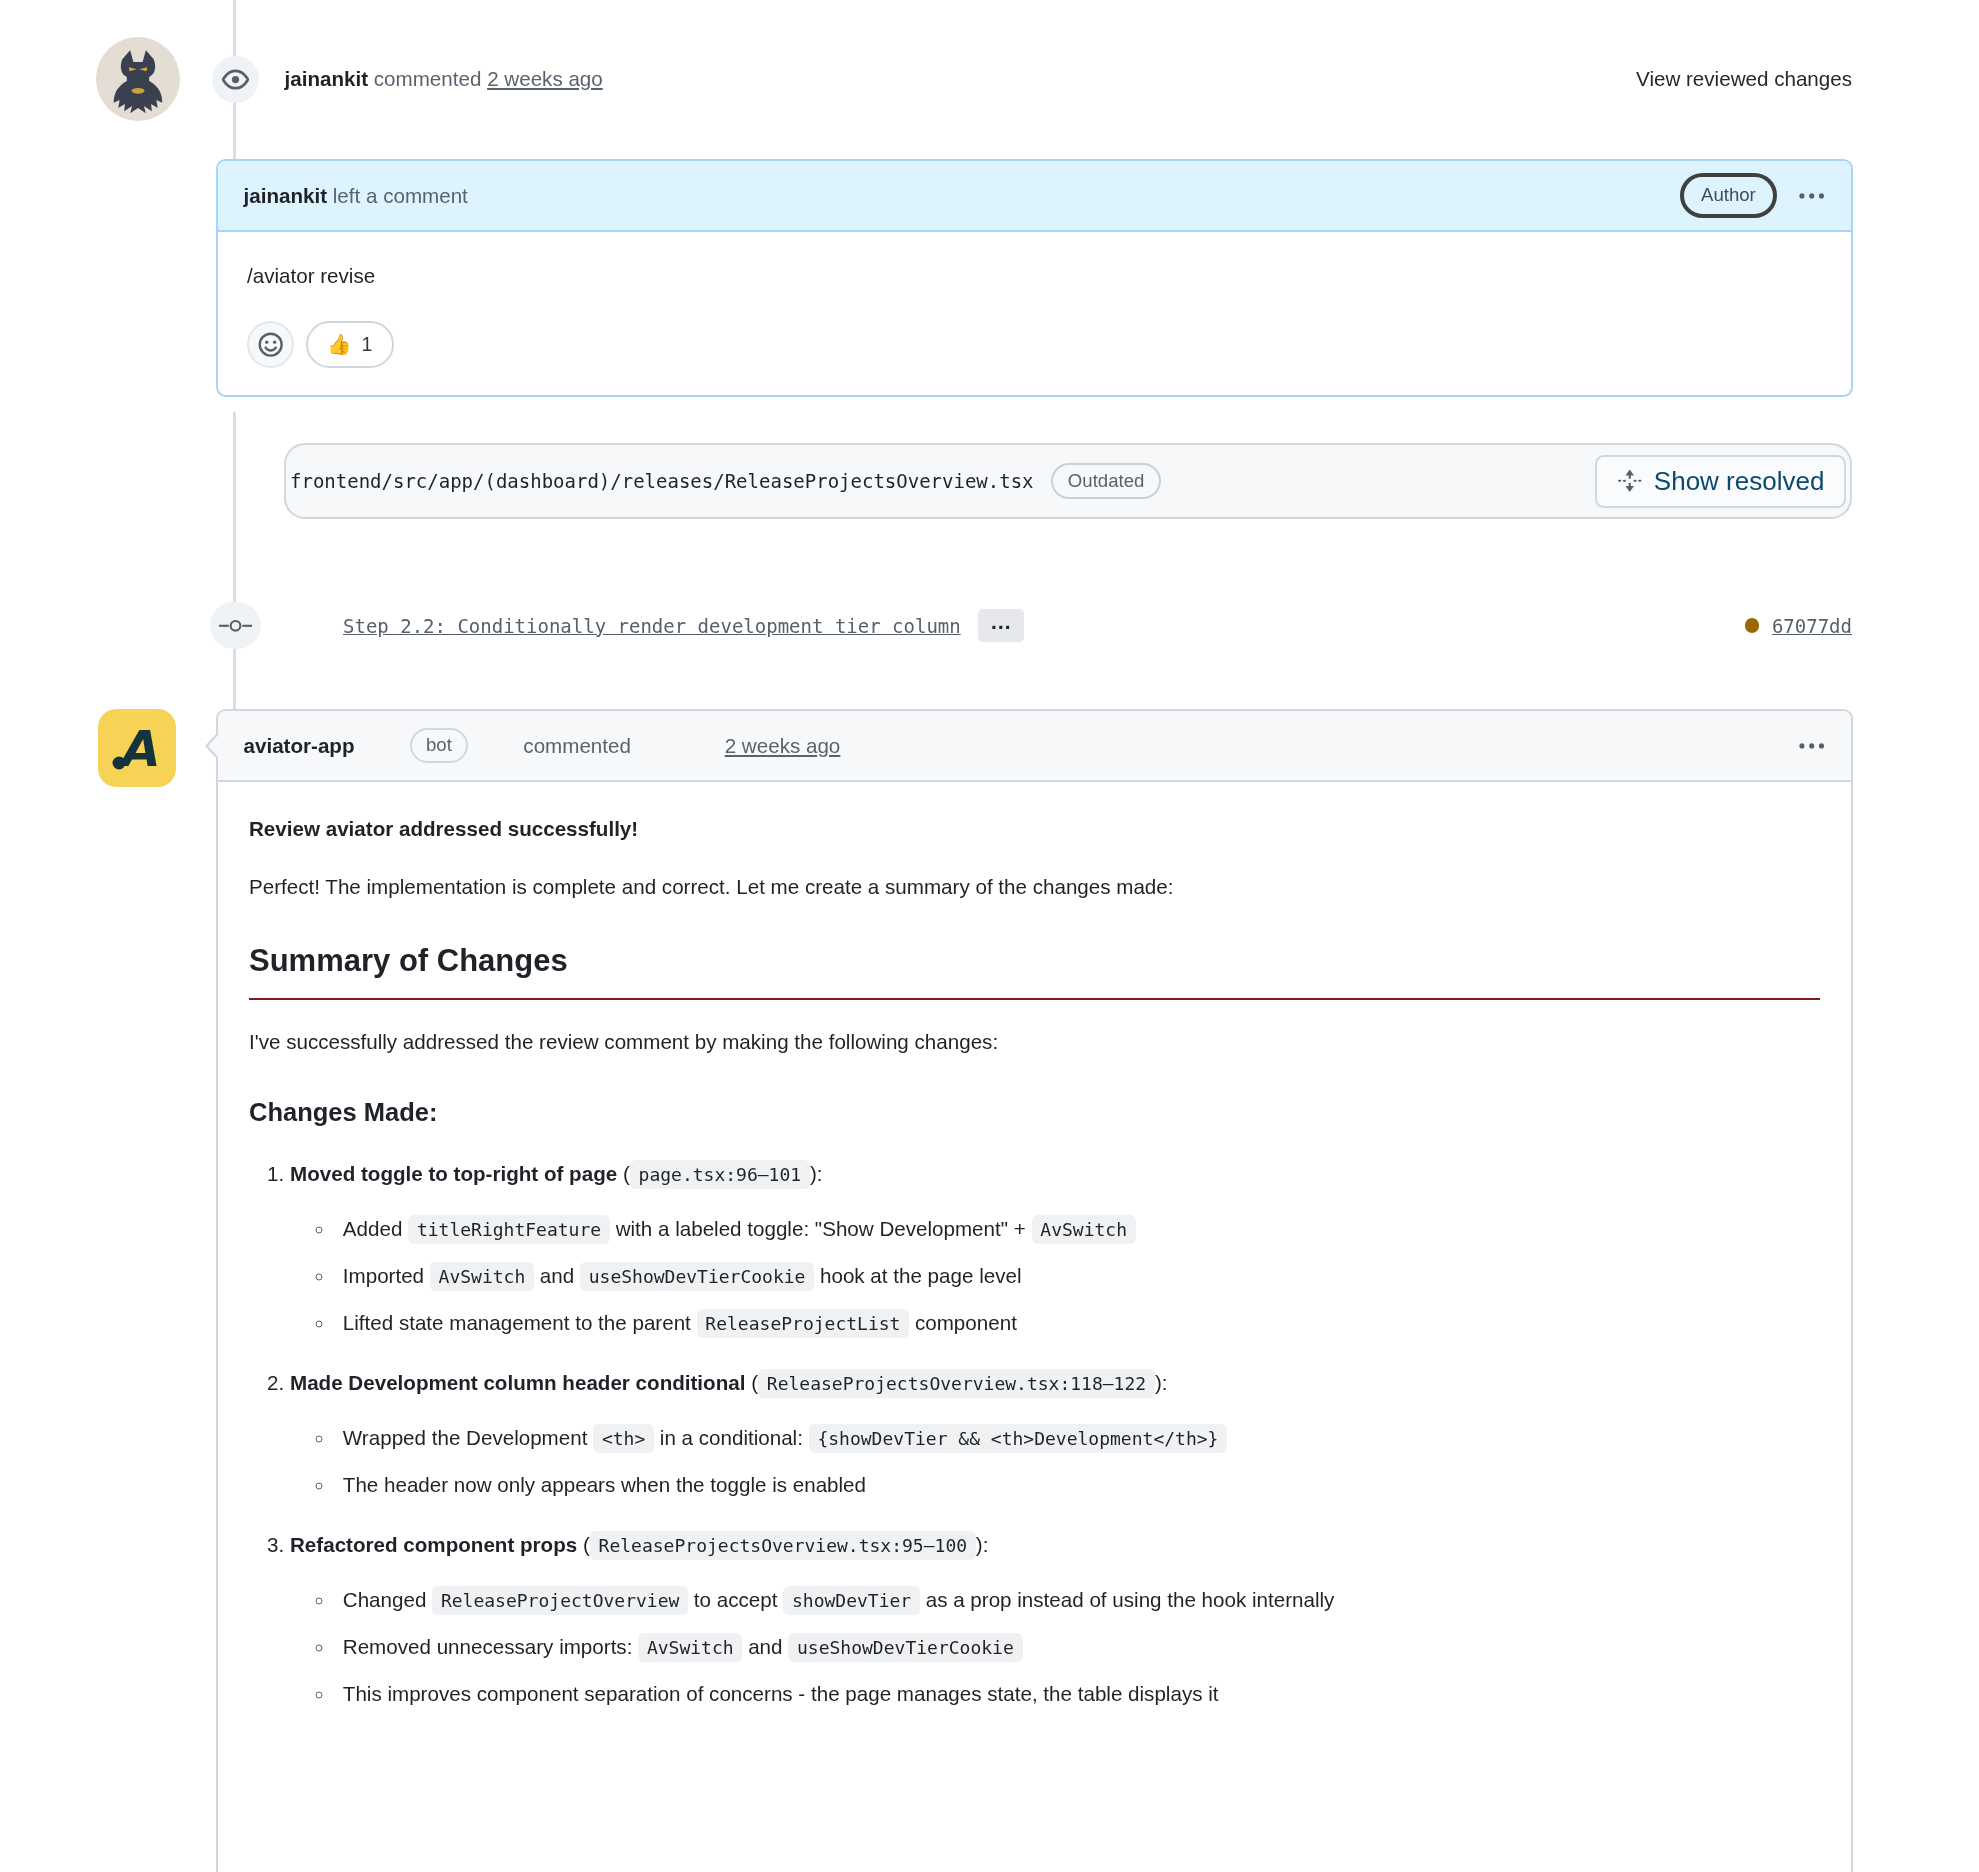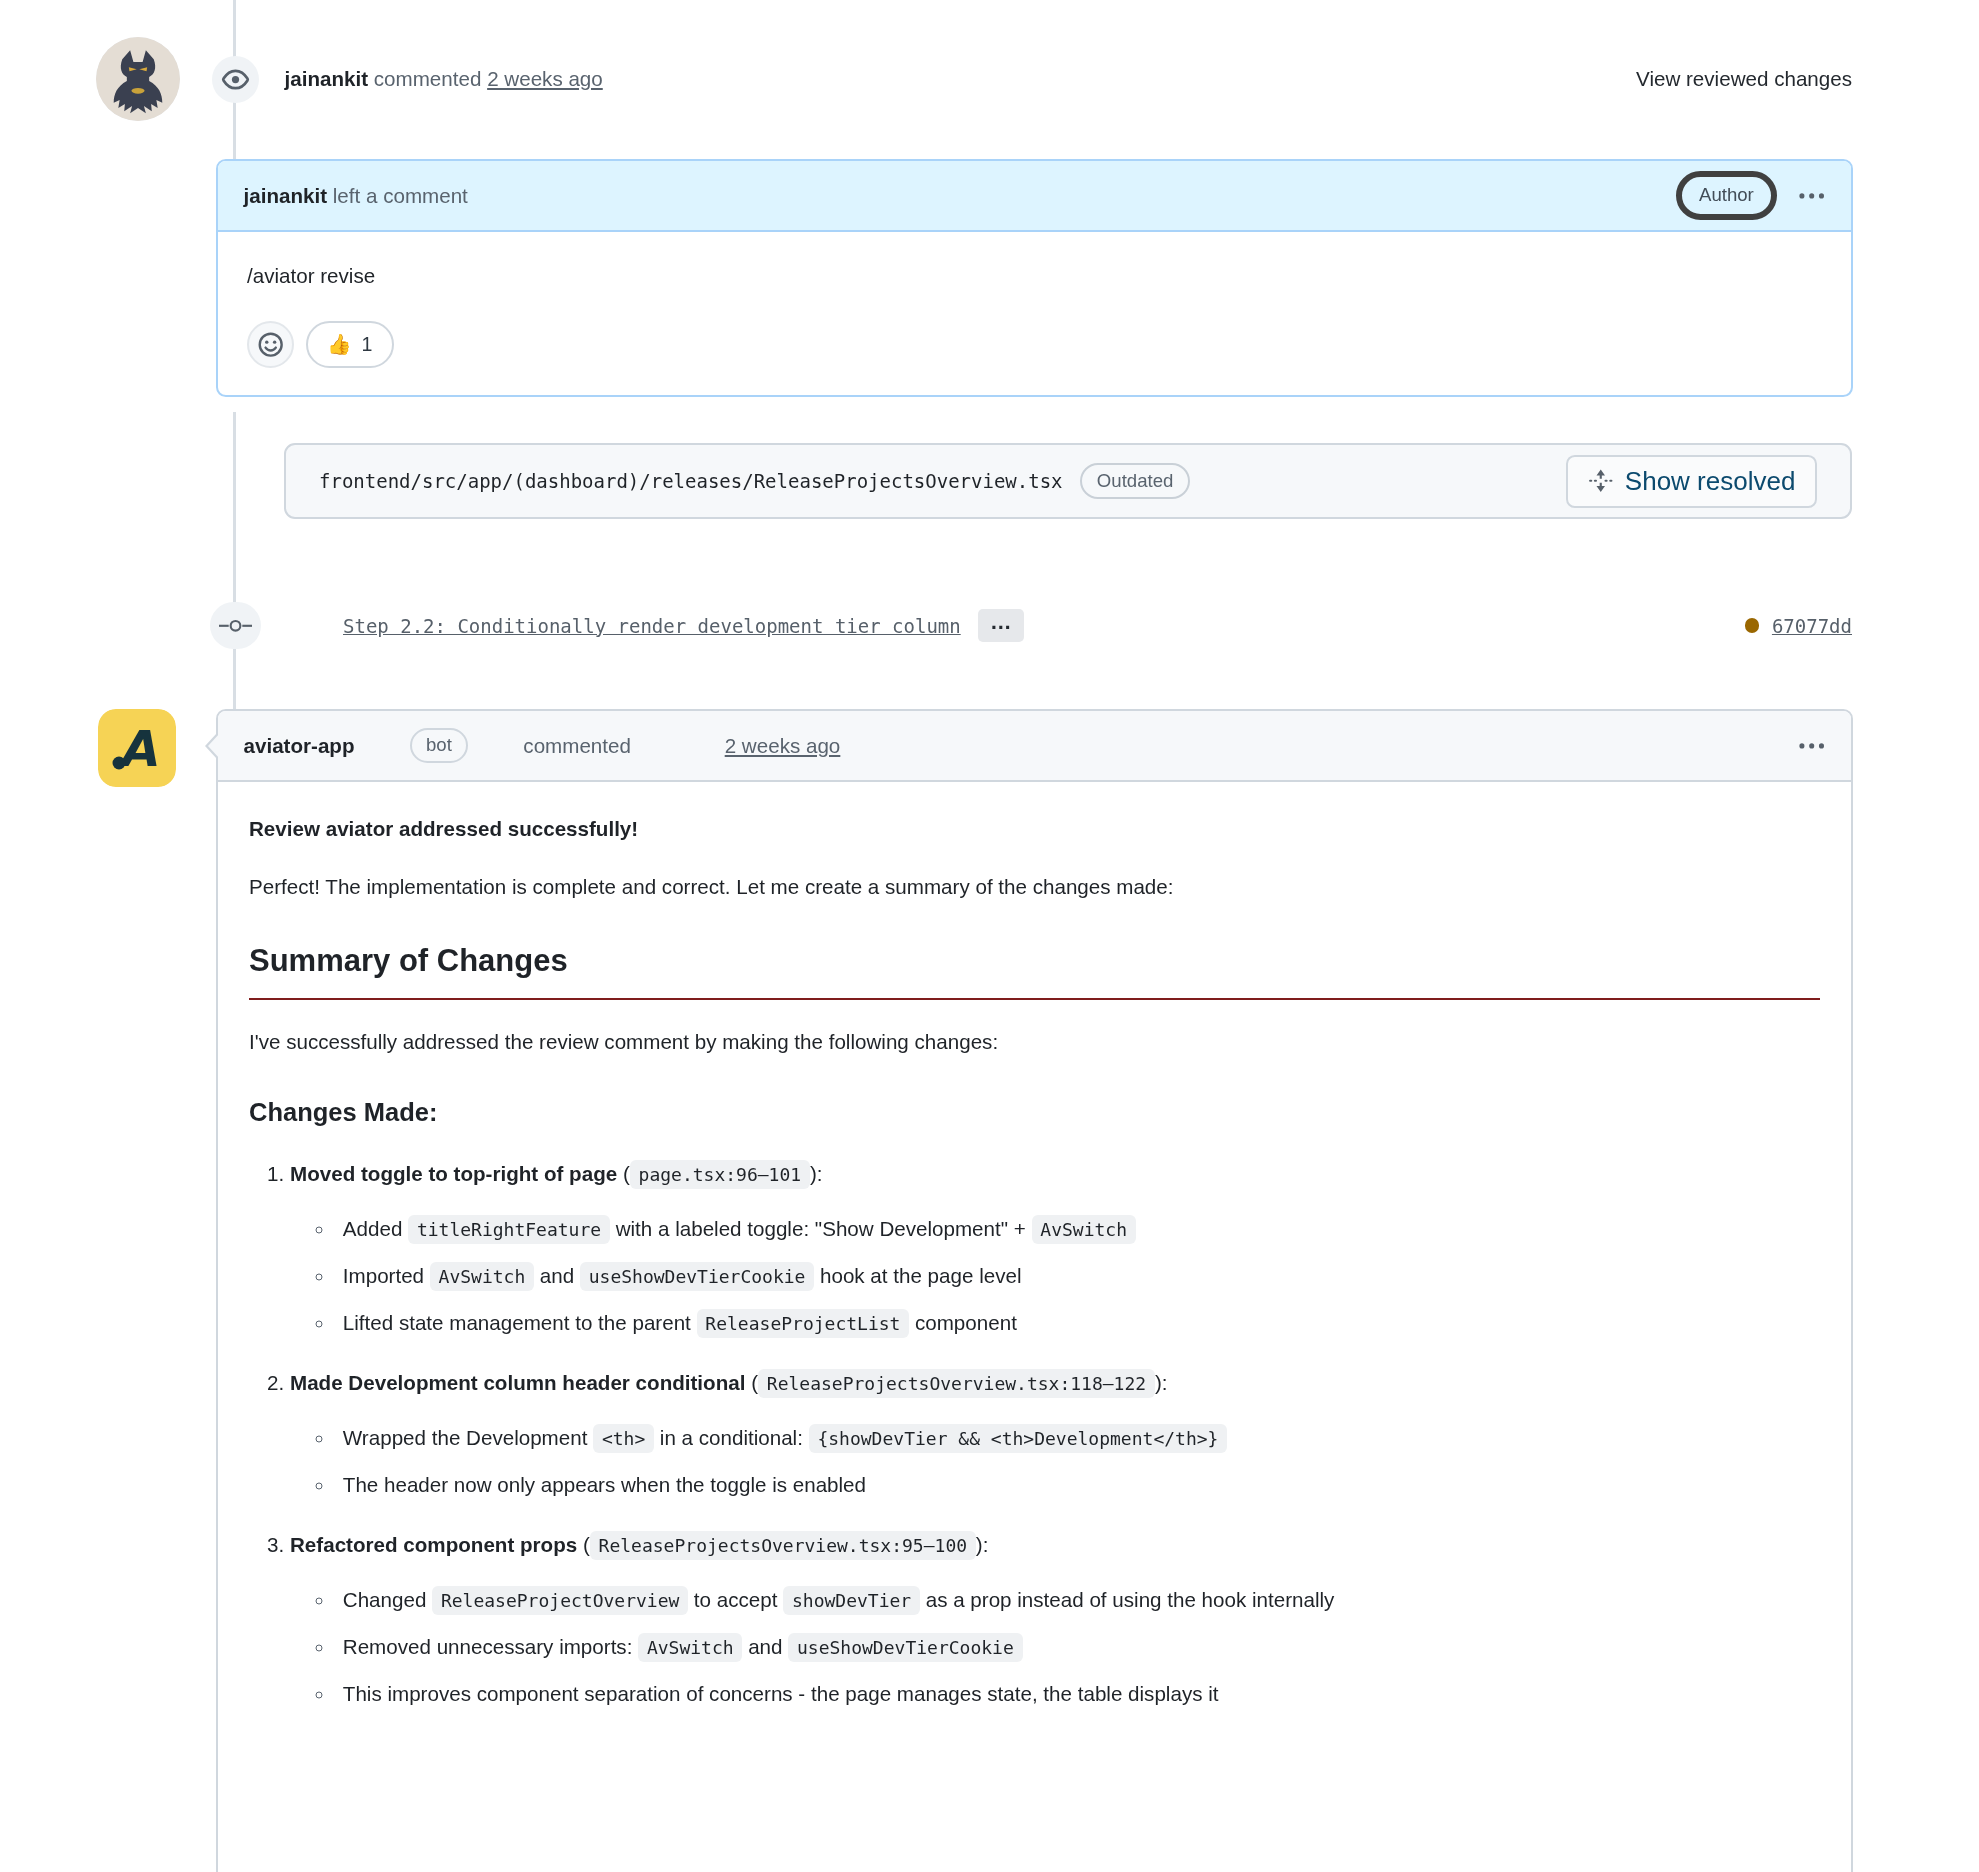--- a/index.html
+++ b/index.html
@@ -28,33 +28,33 @@
 
   
   .comment-box { position: absolute; left: 216px; width: 1637px; border-radius: 9.8px; background: #fff; }
   .box-author { top: 159px; border: 2px solid #a9d3f9; }
   .box-bot { top: 709px; height: 1274px; border: 2px solid #d0d7de; }
   .cmt-header { display: flex; align-items: center; height: 71px; padding: 0 25.5px; border-radius: 7.8px 7.8px 0 0; font-size: 20.6px; }
   .hdr-author { background: #ddf4ff; border-bottom: 2px solid #a9d3f9; color: #59636e; }
   .hdr-bot { background: #f6f8fa; border-bottom: 2px solid #d0d7de; color: #59636e; gap: 44px; }
   .cmt-header .uname { font-weight: 700; color: #1f2328; cursor: pointer; }
   .pill { display: inline-flex; align-items: center; border-radius: 979px; font-size: 18.6px; line-height: 1; }
-  .author-pill { border: 6px solid #404040; color: #424d58; padding: 8.8px 16.7px; margin-left: auto; }
+  .author-pill { border: 4px solid #404040; color: #424d58; padding: 8.8px 16.7px; margin-left: auto; }
   .bot-pill { border: 2px solid #d0d7de; color: #59636e; padding: 5.9px 13.7px; margin: 0 11.8px; }
   .kebab { margin-left: 21.6px; display: flex; align-items: center; cursor: pointer; }
   .kebab-right { margin-left: auto; }
   .sp { white-space: pre; }
 
   .cmt-body { padding: 29px 29px 27.4px 29px; font-size: 20.6px; line-height: 1.5; }
   .reactions { display: flex; align-items: center; gap: 11.8px; margin-top: 29px; }
   .smiley-btn { width: 47px; height: 47px; border-radius: 50%; background: #f6f8fa; border: 2px solid #e3e7eb; display: flex; align-items: center; justify-content: center; cursor: pointer; }
   .reaction-pill { height: 47px; padding: 0 19.6px; border: 2px solid #d0d7de; border-radius: 23.5px; display: flex; align-items: center; gap: 9.8px; font-size: 19.6px; color: #2f3942; cursor: pointer; background: #fff; }
 
   
-  .file-box { position: absolute; top: 443px; left: 284px; width: 1568px; height: 76px; background: #f6f8fa; border: 2px solid #d0d7de; border-radius: 11px; display: flex; align-items: center; padding: 0 33px; }
+  .file-box { position: absolute; top: 443px; left: 284px; width: 1568px; height: 76px; background: #f6f8fa; border: 2px solid #d0d7de; border-radius: 21px; display: flex; align-items: center; padding: 0 4px; }
   .file-path { font-family: "DejaVu Sans Mono", monospace; font-size: 19px; color: #1f2328; cursor: pointer; }
   .outdated-pill { border: 2px solid #c9d0d7; color: #59636e; padding: 6.9px 14.7px; margin-left: 17.6px; }
   .show-resolved { margin-left: auto; height: 53px; background: #fafbfc; border: 2px solid #d0d7de; border-radius: 8.8px; display: flex; align-items: center; gap: 11.8px; padding: 0 19.6px; font-size: 26px; color: #0c4a6e; cursor: pointer; }
 
   
   .commit-row { position: absolute; top: 594px; left: 0; width: 1852px; height: 63px; display: flex; align-items: center; }
   .commit-badge { position: absolute; left: 210px; top: 7.8px; width: 51px; height: 47px; background: #f0f3f6; border-radius: 23.5px; display: flex; align-items: center; justify-content: center; }
   .commit-msg { margin-left: 343px; font-family: "DejaVu Sans Mono", monospace; font-size: 19px; color: #57606a; text-decoration: underline; cursor: pointer; }
   .ellipsis-chip { margin-left: 17.6px; background: #e6e8eb; border-radius: 4.9px; padding: 2px 11.8px 9.8px 11.8px; font-size: 21.6px; font-weight: 700; color: #24292f; line-height: 1; cursor: pointer; }
   .commit-right { margin-left: auto; display: flex; align-items: center; gap: 12.7px; }

